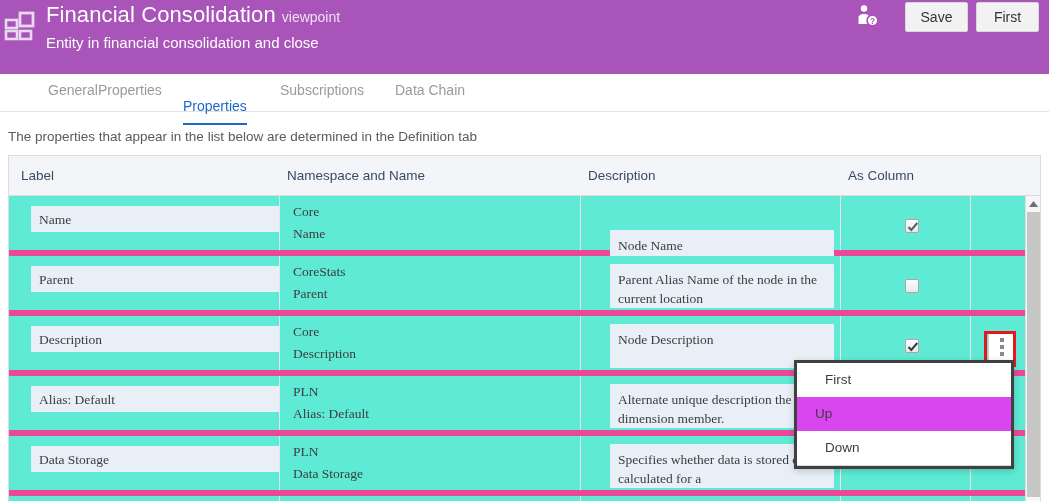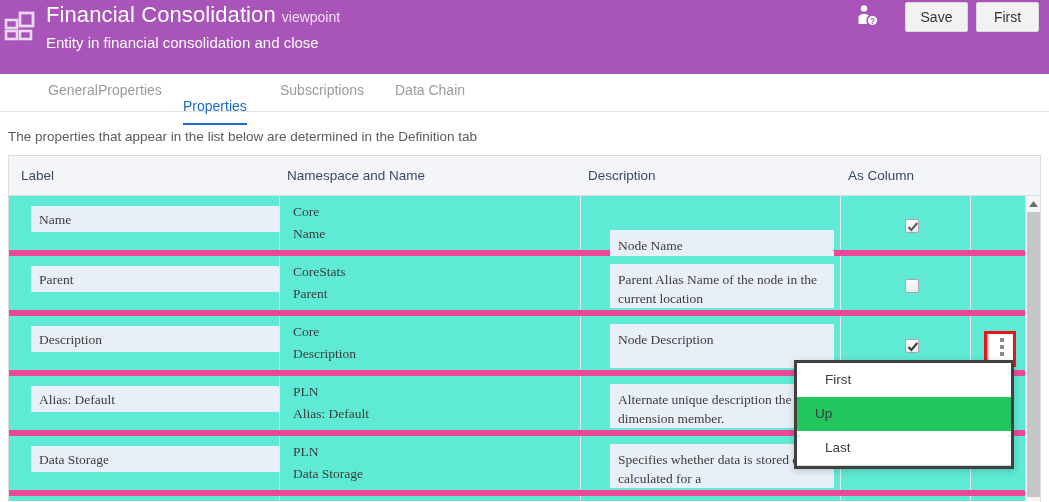--- a/index.html
+++ b/index.html
@@ -138,21 +138,21 @@
     position:absolute;left:794px;top:360px;width:214px;
     background:#ffffff;border:3px solid #404040;
     box-shadow:0 2px 7px rgba(0,0,0,.18);
     z-index:40;
   }
   .menu-item{
     position:relative;height:34px;line-height:34px;
     padding-left:28px;font-size:13.5px;color:#3d3d3d;
     cursor:pointer;white-space:nowrap;
   }
-  .menu-item.hl{background:#22c55e;padding-left:18px;}
+  .menu-item.hl{background:#d946ef;padding-left:18px;}
   .menu-sep{height:1px;background:#dadada;margin:0;}
 </style>
 </head>
 <body>
 
 <div id="app">
 
   <div class="header">
 
     <div class="logo">
@@ -294,17 +294,17 @@
       </div>
 
     </div>
   </div>
 
   <div class="highlight-box" style="left:984px;top:331px;width:32px;height:36px;"></div>
 
   <div class="menu">
     <div class="menu-item">First</div>
     <div class="menu-item hl">Up</div>
-    <div class="menu-item">Last</div>
+    <div class="menu-item">Down</div>
     <div class="menu-sep"></div>
   </div>
 
 </div>
 
 </body></html>

